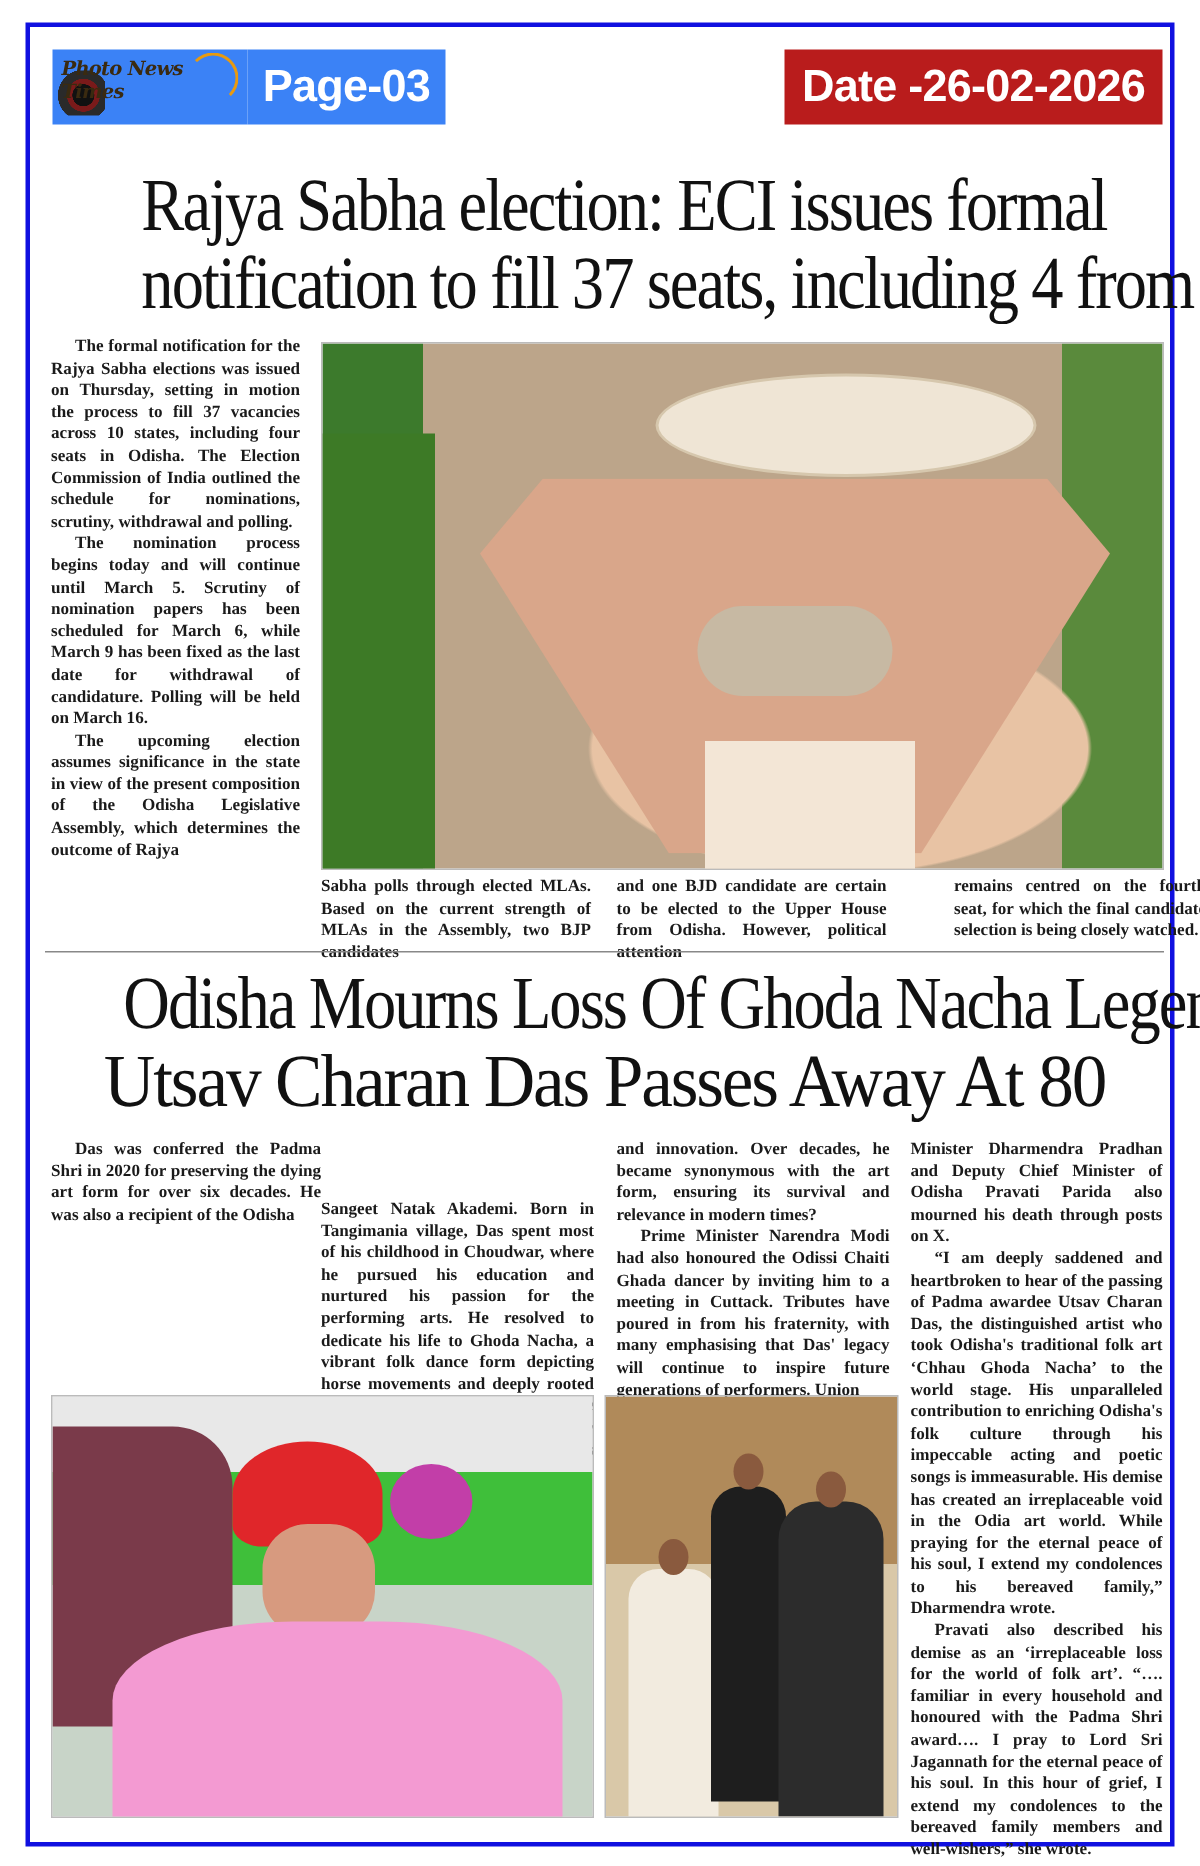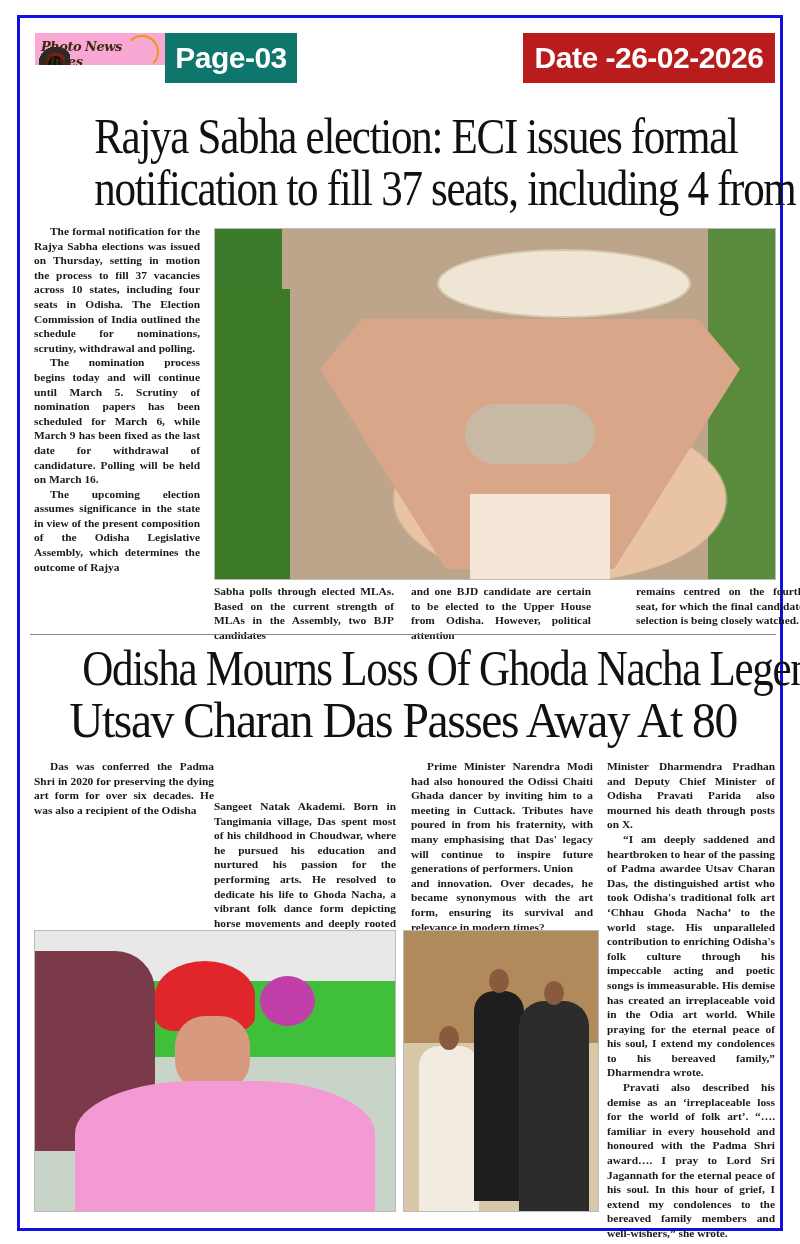--- a/index.html
+++ b/index.html
@@ -1,24 +1,24 @@
 <!DOCTYPE html>
 <html><head>
   <meta charset="utf-8">
   <style>
     html, body { margin: 0; padding: 0; background: #ffffff; }
     body { width: 800px; height: 1244px; position: relative; overflow: hidden; font-family: "Liberation Serif", serif; color: #111; }
     .frame { position: absolute; left: 17px; top: 15px; width: 766px; height: 1216px; border: 3px solid #1010e0; box-sizing: border-box; background: #fff; }
 
     
-    .logo { position: absolute; left: 35px; top: 33px; width: 130px; height: 32px; background: #f9a8d4; overflow: hidden; }
+    .logo { position: absolute; left: 35px; top: 33px; width: 130px; height: 50px; background: #3b82f6; overflow: hidden; }
     .logo .cam { position: absolute; left: 3px; top: 14px; width: 32px; height: 30px; background: radial-gradient(circle at 55% 55%, #111 0 30%, #7a1a1a 31% 45%, #2a2a2a 46% 70%, transparent 71%); }
     .logo .t1 { position: absolute; left: 6px; top: 6px; font-family: "DejaVu Serif", serif; font-style: italic; font-weight: bold; font-size: 13px; color: #3a2a10; letter-spacing: -0.5px; }
     .logo .arc { position: absolute; left: 90px; top: 2px; width: 30px; height: 30px; border: 2px solid #e89a10; border-radius: 50%; border-left-color: transparent; border-bottom-color: transparent; }
-    .pagebox { position: absolute; left: 165px; top: 33px; width: 132px; height: 50px; background: #0f766e; color: #fff; font-family: "Liberation Sans", sans-serif; font-weight: bold; font-size: 30px; line-height: 50px; text-align: center; transform-origin: left; letter-spacing: -0.5px; }
+    .pagebox { position: absolute; left: 165px; top: 33px; width: 132px; height: 50px; background: #3b82f6; color: #fff; font-family: "Liberation Sans", sans-serif; font-weight: bold; font-size: 30px; line-height: 50px; text-align: center; transform-origin: left; letter-spacing: -0.5px; }
     .datebox { position: absolute; left: 523px; top: 33px; width: 252px; height: 50px; background: #b91c1c; color: #fff; font-family: "Liberation Sans", sans-serif; font-weight: bold; font-size: 30px; line-height: 50px; text-align: center; letter-spacing: -0.5px; }
 
     
     .headline { position: absolute; left: 30px; width: 746px; text-align: center; font-family: "Liberation Serif", serif; font-size: 50px; line-height: 52px; color: #111; letter-spacing: -1.5px; }
     .headline .line { display: block; white-space: nowrap; transform: scaleX(0.86); transform-origin: center; }
     .h1 { top: 98px; }
     .h2 { top: 642px; }
 
     
     .col { position: absolute; font-size: 11.4px; line-height: 14.6px; text-align: justify; color: #1a1a1a; font-weight: bold; }
@@ -114,22 +114,22 @@
   <span class="line" style="transform:scaleX(0.95);">Utsav Charan Das Passes Away At 80</span>
 </h1>
 
 <div class="col c2a">
   <p>Das was conferred the Padma Shri in 2020 for preserving the dying art form for over six decades. He was also a recipient of the Odisha</p>
 </div>
 <div class="col c2b">
   <p style="text-indent:0">Sangeet Natak Akademi. Born in Tangimania village, Das spent most of his childhood in Choudwar, where he pursued his education and nurtured his passion for the performing arts. He resolved to dedicate his life to Ghoda Nacha, a vibrant folk dance form depicting horse movements and deeply rooted in Odisha's cultural heritage, while studying in Class VIII. His journey was marked by relentless commitment</p>
 </div>
 <div class="col c2c">
+  <p style="text-indent:0">and innovation. Over decades, he became synonymous with the art form, ensuring its survival and relevance in modern times?</p>
   <p>Prime Minister Narendra Modi had also honoured the Odissi Chaiti Ghada dancer by inviting him to a meeting in Cuttack. Tributes have poured in from his fraternity, with many emphasising that Das' legacy will continue to inspire future generations of performers. Union</p>
-  <p style="text-indent:0">and innovation. Over decades, he became synonymous with the art form, ensuring its survival and relevance in modern times?</p>
 </div>
 <div class="col c2d">
   <p style="text-indent:0">Minister Dharmendra Pradhan and Deputy Chief Minister of Odisha Pravati Parida also mourned his death through posts on X.</p>
   <p>“I am deeply saddened and heartbroken to hear of the passing of Padma awardee Utsav Charan Das, the distinguished artist who took Odisha's traditional folk art ‘Chhau Ghoda Nacha’ to the world stage. His unparalleled contribution to enriching Odisha's folk culture through his impeccable acting and poetic songs is immeasurable. His demise has created an irreplaceable void in the Odia art world. While praying for the eternal peace of his soul, I extend my condolences to his bereaved family,” Dharmendra wrote.</p>
   <p>Pravati also described his demise as an ‘irreplaceable loss for the world of folk art’. “…. familiar in every household and honoured with the Padma Shri award…. I pray to Lord Sri Jagannath for the eternal peace of his soul. In this hour of grief, I extend my condolences to the bereaved family members and well-wishers,” she wrote.</p>
 </div>
 
 <div class="photo dancer">
   <div class="horse"></div>
   <div class="turban2"></div>

